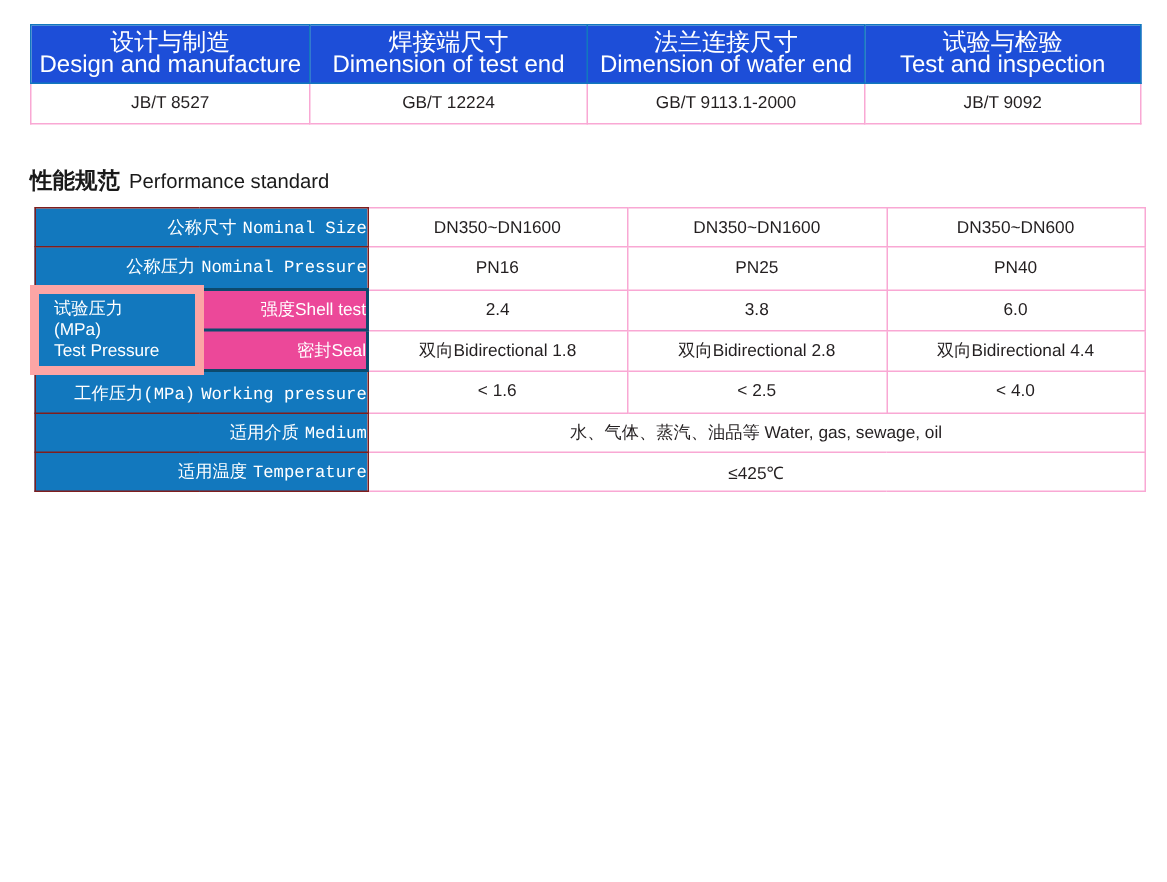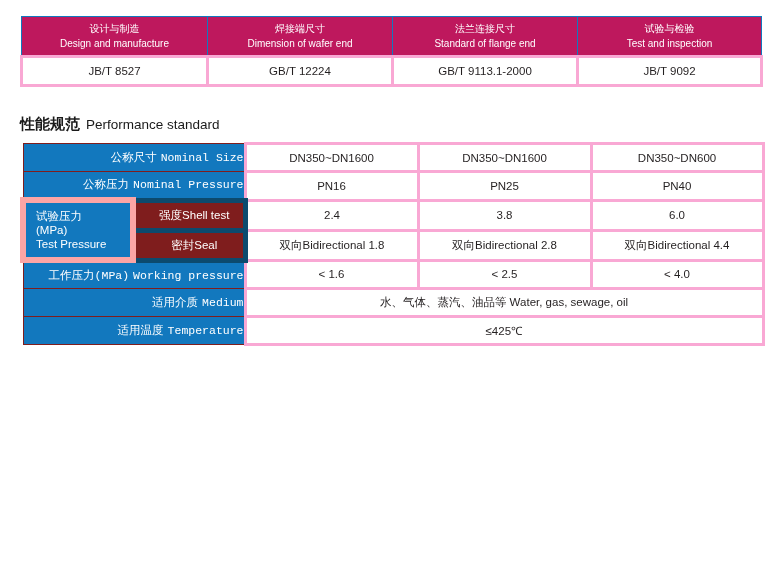--- a/index.html
+++ b/index.html
@@ -35,36 +35,36 @@
     font-weight: normal;
     margin-left: 6px;
   }
   table {
     border-collapse: collapse;
     table-layout: fixed;
     width: 740px;
     margin-left: 2px;
   }
   table td, table th {
-    border: 3px solid #f9a8d4;
+    border: 1px solid #f9a8d4;
     font-size: 11.5px;
     font-weight: normal;
     text-align: center;
     vertical-align: middle;
     padding: 0;
     color: #231f20;
     background: #ffffff;
   }
   
   #tbl-products th {
-    background: #be185d;
+    background: #1d4ed8;
     color: #ffffff;
     height: 38px;
     line-height: 15px;
-    font-size: 10px;
+    font-size: 16px;
     border: 1px solid #1278be;
     text-align: center;
   }
   #tbl-products th .l1 { display: block; }
   #tbl-products th .l2 { display: block; }
   #tbl-products td {
     height: 26px;
     font-size: 11.5px;
   }
   .gap { height: 28px; }
@@ -85,25 +85,25 @@
   #tbl-performance td.hdr .en { font-size: 11.5px; margin-left: 4px; }
   #tbl-performance td.hdr-main {
     background: #1278be;
     color: #ffffff;
     text-align: left;
     padding-left: 10px;
     border: 6px solid #fca5a5;
     line-height: 14px;
   }
   #tbl-performance td.hdr-sub {
-    background: #7f1d1d;
-    color: #ffffff;
-    text-align: center;
+    background: #ec4899;
+    color: #ffffff;
+    text-align: right;
     padding-left: 10px;
-    border: 5px solid #0c4a6e;
+    border: 2px solid #0c4a6e;
   }
   #tbl-performance td.val {
     font-size: 11.5px;
   }
 </style>
 </head>
 <body>
 
 <div class="page">
 
@@ -116,25 +116,25 @@
       <col style="width:184px">
     </colgroup>
     <tbody>
       <tr>
         <th>
           <span class="l1">设计与制造</span>
           <span class="l2">Design and manufacture</span>
         </th>
         <th>
           <span class="l1">焊接端尺寸</span>
+          <span class="l2">Dimension of test end</span>
+        </th>
+        <th>
+          <span class="l1">法兰连接尺寸</span>
           <span class="l2">Dimension of wafer end</span>
-        </th>
-        <th>
-          <span class="l1">法兰连接尺寸</span>
-          <span class="l2">Standard of flange end</span>
         </th>
         <th>
           <span class="l1">试验与检验</span>
           <span class="l2">Test and inspection</span>
         </th>
       </tr>
       <tr>
         <td>JB/T 8527</td>
         <td>GB/T 12224</td>
         <td>GB/T 9113.1-2000</td>

